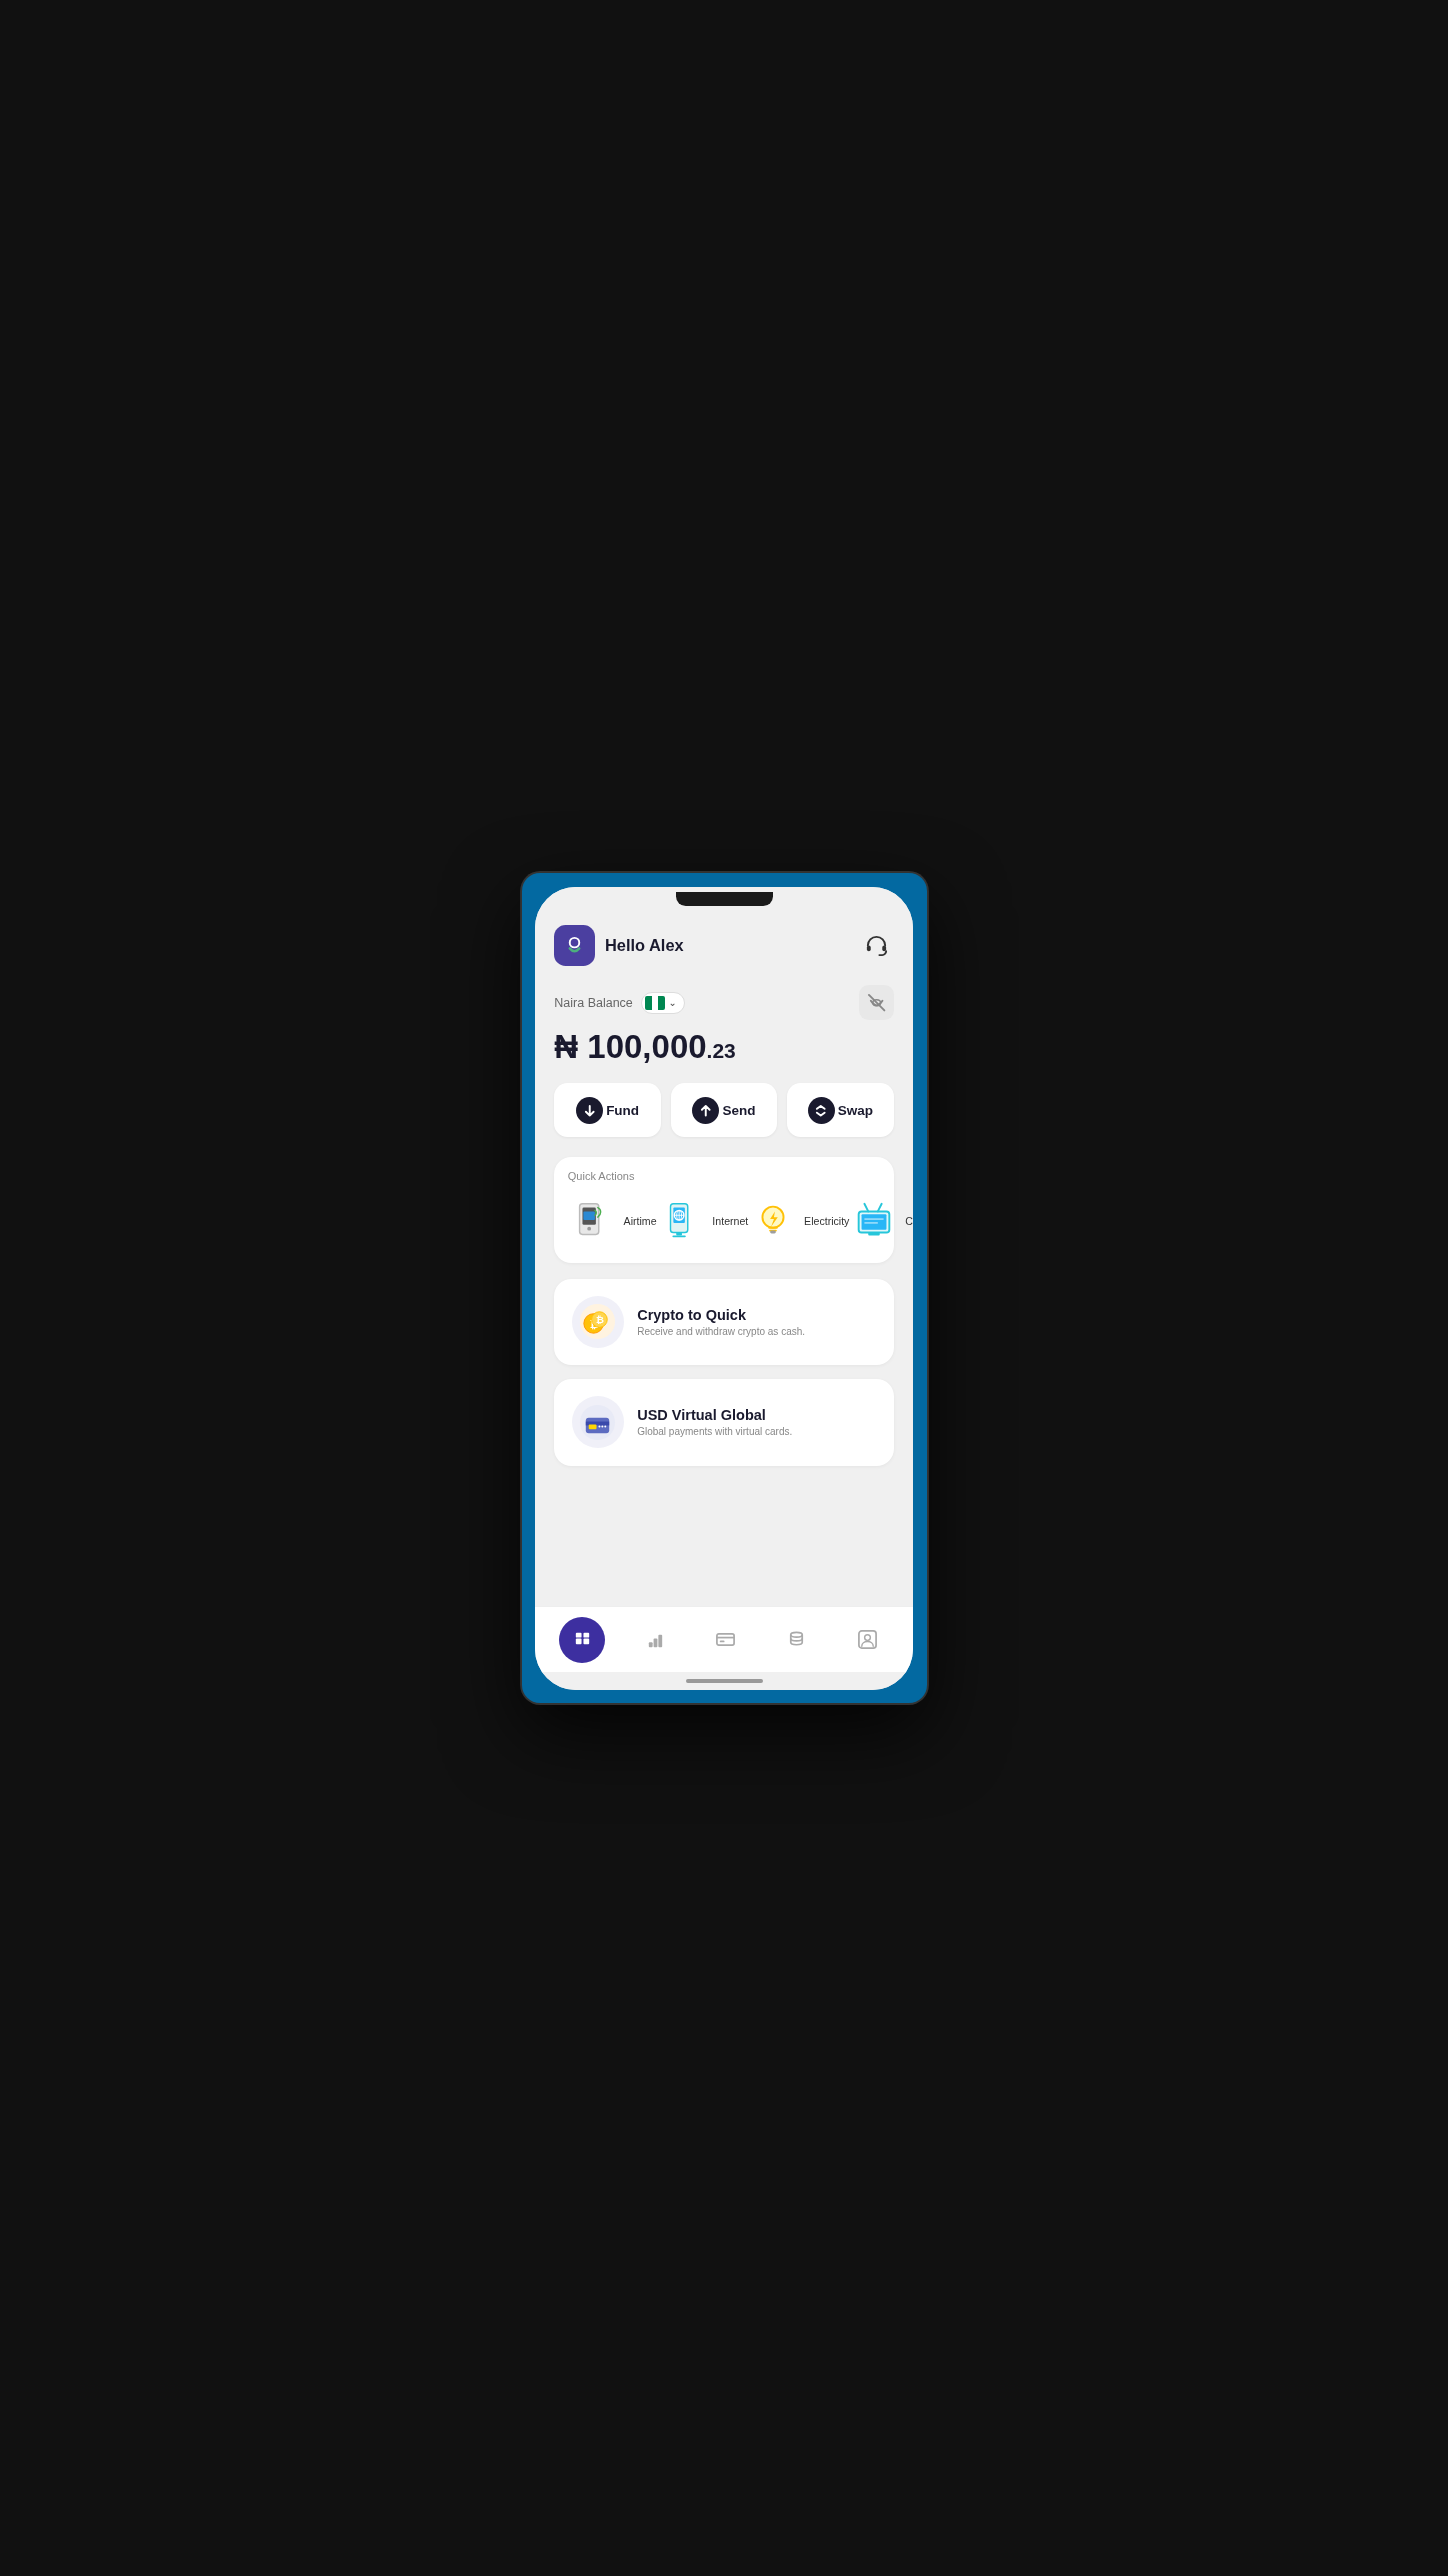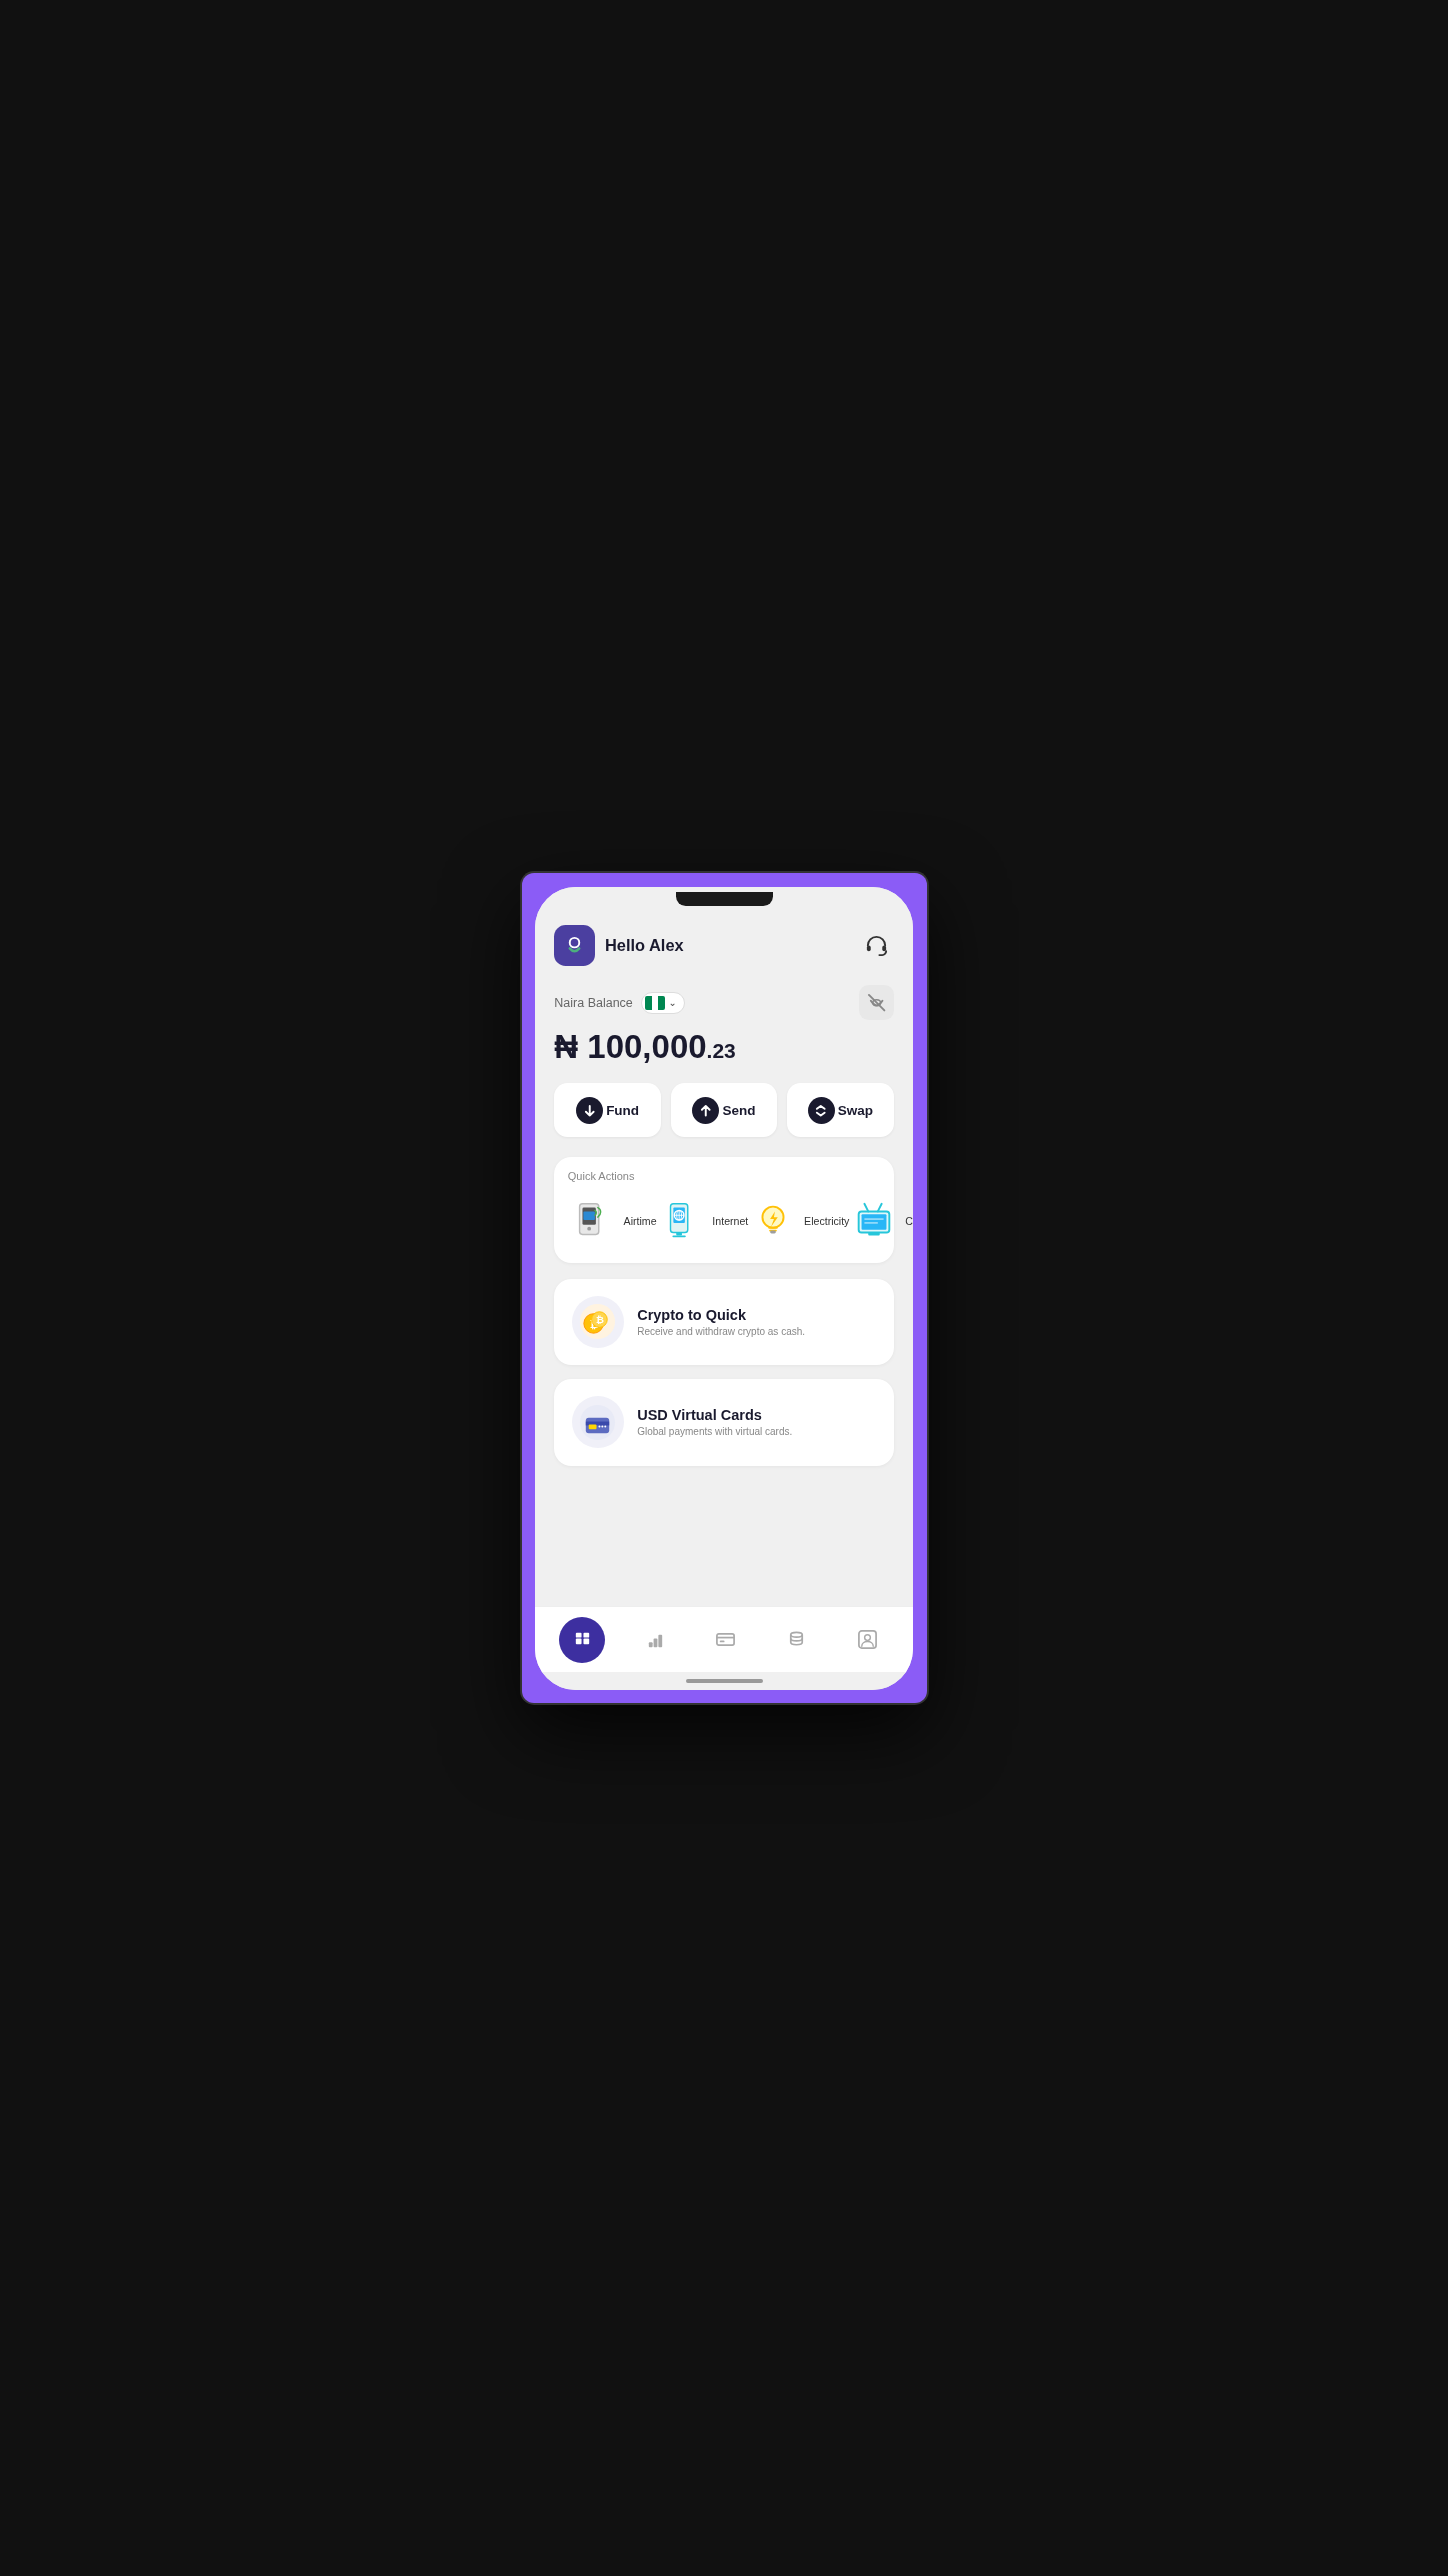--- a/index.html
+++ b/index.html
@@ -7,22 +7,22 @@
       background: #111;
       display: flex;
       justify-content: center;
       align-items: center;
       min-height: 100vh;
       font-family: -apple-system, BlinkMacSystemFont, 'Segoe UI', sans-serif;
     }
     .phone-shell {
       width: 405px;
       height: 830px;
-      background: #8b5cf6;
-      border-radius: 12px;
+      background: #0369a1;
+      border-radius: 18px;
       padding: 13.5px;
       position: relative;
       box-shadow: 0 0 0 1.9px #333, 0 29px 77px rgba(0,0,0,0.8);
     }
     .phone-screen {
       width: 100%;
       height: 100%;
       background: #f0f0f0;
       border-radius: 41px;
       overflow: hidden;
@@ -486,21 +486,21 @@
             <rect x="8" y="19" width="24" height="4" fill="#3949AB"></rect>
 
             <rect x="11" y="22" width="8" height="5" rx="1" fill="#FFD700"></rect>
 
             <circle cx="22" cy="24" r="1" fill="white"></circle>
             <circle cx="25" cy="24" r="1" fill="white"></circle>
             <circle cx="28" cy="24" r="1" fill="white"></circle>
           </svg>
         </div>
         <div>
-          <div class="feature-text-title">USD Virtual Cards</div>
+          <div class="feature-text-title">USD Virtual Global</div>
           <div class="feature-text-desc">Global payments with virtual cards.</div>
         </div>
       </div>
 
       <div style="height: 11.6px;"></div>
 
     </div>
 
     <div class="bottom-nav">
 

